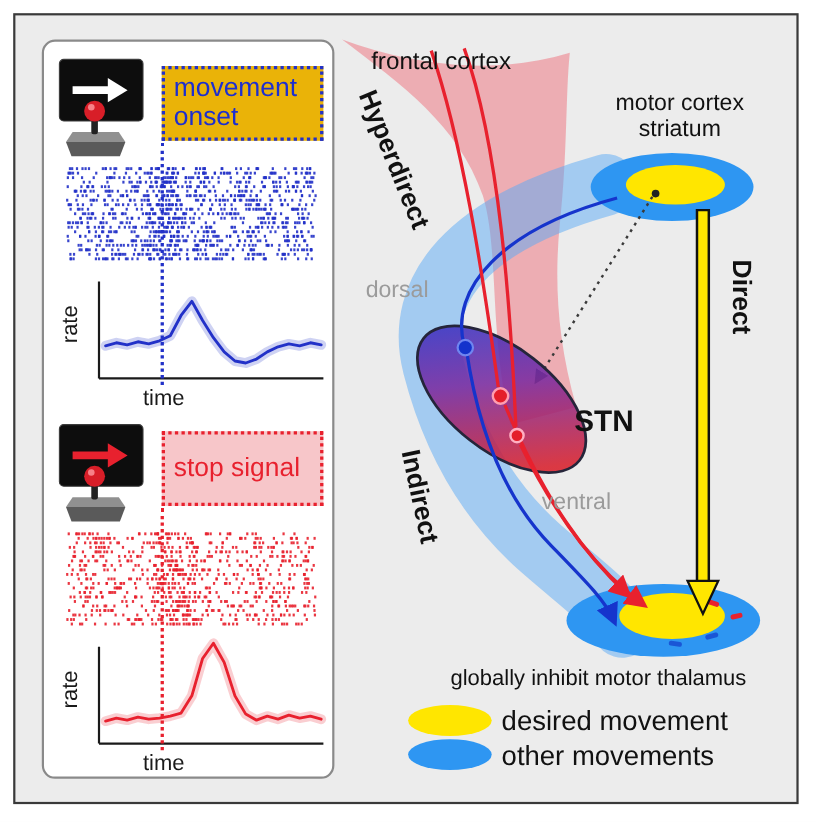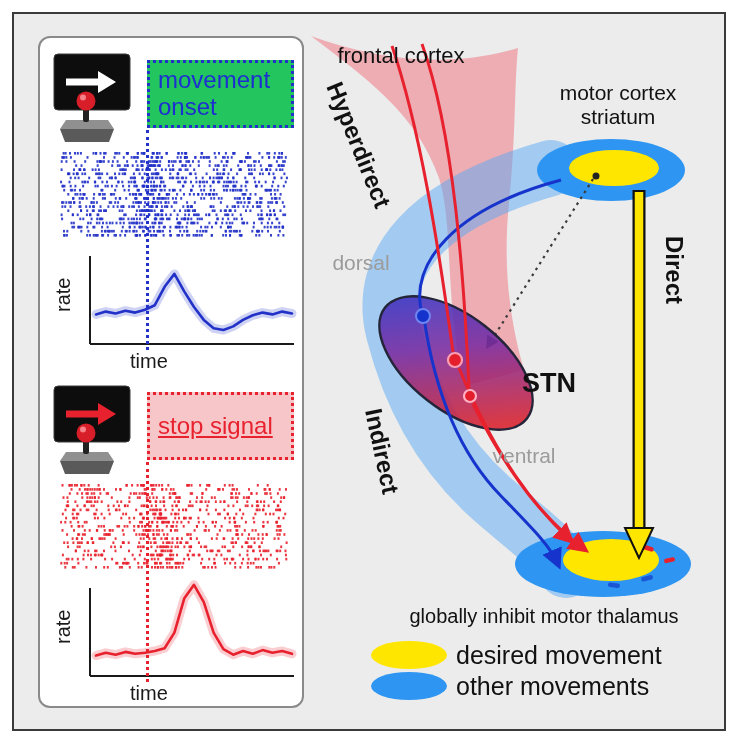--- a/index.html
+++ b/index.html
@@ -3,22 +3,22 @@
 <meta charset="utf-8">
 <style>
   html,body{margin:0;padding:0;background:#ffffff;font-family:"Liberation Sans",sans-serif;}
   #canvas{position:relative;width:742px;height:747px;background:#ffffff;overflow:hidden;}
   .frame{position:absolute;left:12px;top:12px;width:714px;height:719px;border:2.5px solid #3a3a3a;background:#ececec;box-sizing:border-box;}
   .left-panel{position:absolute;left:38px;top:36px;width:266px;height:672px;background:#ffffff;border:2px solid #8a8a8a;border-radius:12px;box-sizing:border-box;}
   .block{position:absolute;left:8px;width:250px;height:330px;}
   .block.blue{top:10px}.block.red{top:342px}
   .device-icon{position:absolute;left:2px;top:4px;}
   .label-box{position:absolute;left:99px;top:12px;width:147px;height:68px;border:3px dotted;display:flex;align-items:center;padding-left:8px;font-size:24px;line-height:1.12;box-sizing:border-box;}
-  .label-box.blue{border-color:#2231c8;background:#22c55e;color:#1d2fd0;}
-  .label-box.red{border-color:#e8212e;background:#f7c6c9;color:#e8212e;text-decoration:underline;}
+  .label-box.blue{border-color:#2231c8;background:#eab308;color:#1d2fd0;}
+  .label-box.red{border-color:#e8212e;background:#f7c6c9;color:#e8212e;}
   .raster{position:absolute;left:12px;top:102px;}
   .rate-plot{position:absolute;left:4px;top:194px;}
   .event-line{position:absolute;left:98px;top:82px;height:220px;width:0;border-left:3px dotted;}
   .event-line.blue{border-color:#2231c8;}
   .event-line.red{border-color:#e8212e;}
   .axis{stroke:#1a1a1a;stroke-width:2;fill:none;}
   .axis-label{font-size:20px;fill:#1a1a1a;}
   .dg-label{font-size:22px;fill:#111;}
   .dg-label-sm{font-size:21px;fill:#111;}
   .dg-bold{font-size:24px;font-weight:bold;fill:#111;}

